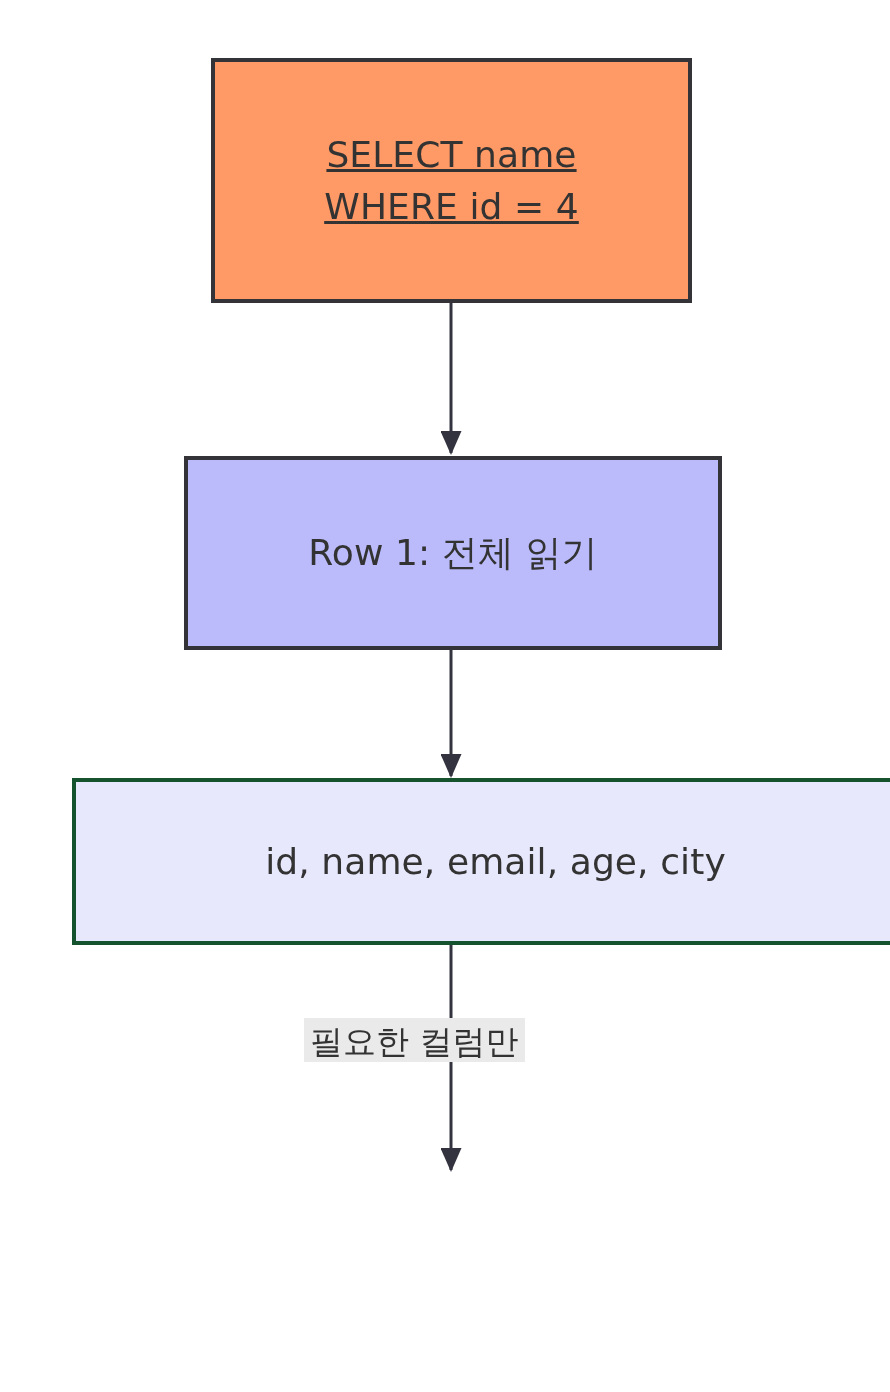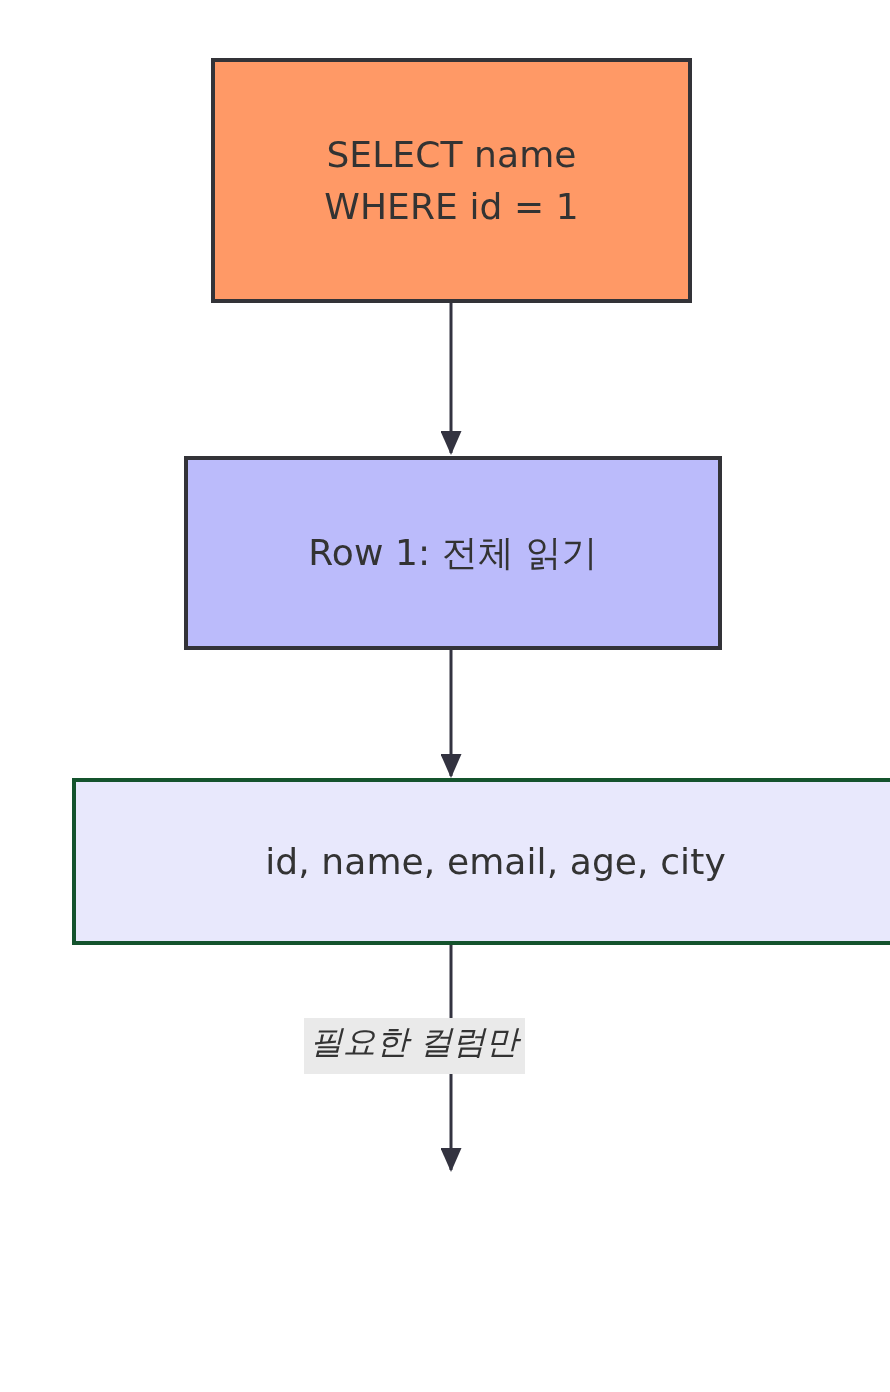--- a/index.html
+++ b/index.html
@@ -44,20 +44,21 @@
   }
 
   
   #node-query {
     left: 211px;
     top: 58px;
     width: 481px;
     height: 245px;
     background: #ff9966;
     border: 4px solid #333338;
+    text-decoration: underline;
   }
 
   
   #node-rowread {
     left: 184px;
     top: 456px;
     width: 538px;
     height: 194px;
     background: #bbbbfb;
     border: 4px solid #333338;
@@ -95,23 +96,22 @@
   }
 
   
   .edge-label {
     position: absolute;
     z-index: 2;
     background: #eaeaea;
     color: #333333;
     font-size: 33px;
     line-height: 1.2;
-    padding: 4px 6px 12px 6px;
+    padding: 4px 6px 0 6px;
     white-space: nowrap;
-    font-style: italic;
   }
   #edge-label-columns-result {
     left: 304px;
     top: 1018px;
     text-align: center;
   }
 </style>
 </head>
 <body>
 
@@ -137,21 +137,21 @@
 
     <g>
       <line x1="451" y1="945" x2="451" y2="1170" stroke="#333340" stroke-width="3" marker-end="url(#arrowhead-big)"></line>
     </g>
   </svg>
 
   <div class="edge-label" id="edge-label-columns-result">필요한 컬럼만</div>
 
   <div class="node" id="node-query">
     <span class="node-line">SELECT name</span>
-    <span class="node-line">WHERE id = 1</span>
+    <span class="node-line">WHERE id = 4</span>
   </div>
 
   <div class="node" id="node-rowread">
     <span class="node-line">Row 1: 전체 읽기</span>
   </div>
 
   <div class="node" id="node-columns">
     <span class="node-line">id, name, email, age, city</span>
   </div>
 

